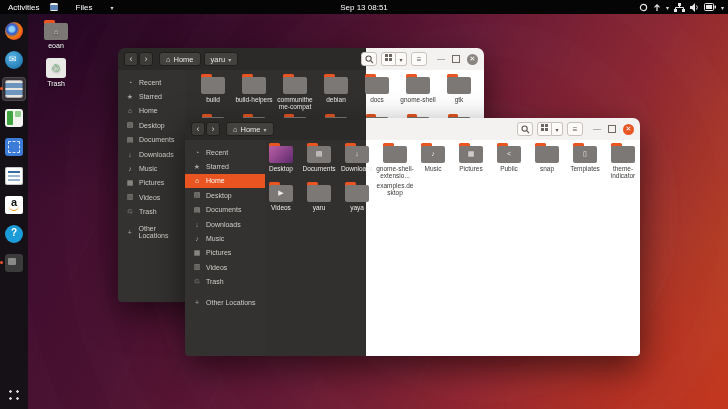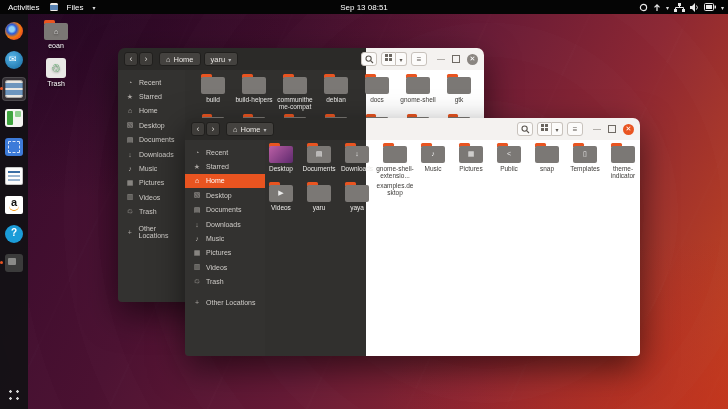--- a/index.html
+++ b/index.html
@@ -13,21 +13,21 @@
   #desktop::before{content:"";position:absolute;inset:0;pointer-events:none;opacity:.5;
     background:
       repeating-radial-gradient(circle at 67% 52%, rgba(255,255,255,.022) 0 34px, transparent 34px 78px),
       repeating-linear-gradient(115deg, rgba(255,255,255,.015) 0 2px, transparent 2px 90px);}
 
   
   #topbar{position:absolute;left:0;top:0;right:0;height:14px;background:#050505;color:#fff;
     display:flex;align-items:center;font-size:8px;z-index:50;}
   .tb-left{display:flex;align-items:center;gap:10px;padding-left:8px;}
   .tb-item{cursor:default;}
-  .appmenu{display:flex;align-items:center;gap:9px;}
+  .appmenu{display:flex;align-items:center;gap:18px;}
   .mini-files{width:8px;height:8px;border-radius:1.5px;background:linear-gradient(#efece8 0 22%,#5b84b4 22% 46%,#efece8 46% 56%,#5b84b4 56% 82%,#efece8 82% 100%);display:inline-block;}
   .caret{font-size:6px;color:#ddd;}
   .tb-clock{position:absolute;left:50%;transform:translateX(-50%);font-size:8px;}
   .tb-right{position:absolute;right:4px;top:0;height:14px;display:flex;align-items:center;gap:5px;}
   .tray-ic{display:inline-flex;align-items:center;}
 
   
   #dock{position:absolute;left:0;top:14px;bottom:0;width:28px;background:rgba(18,17,20,.93);z-index:40;}
   .dock-item{position:relative;width:24px;height:24px;margin:5px auto 0 auto;border-radius:4px;}
   .dock-item.focused{background:rgba(255,255,255,.14);box-shadow:0 0 0 1px rgba(255,255,255,.12) inset;}

